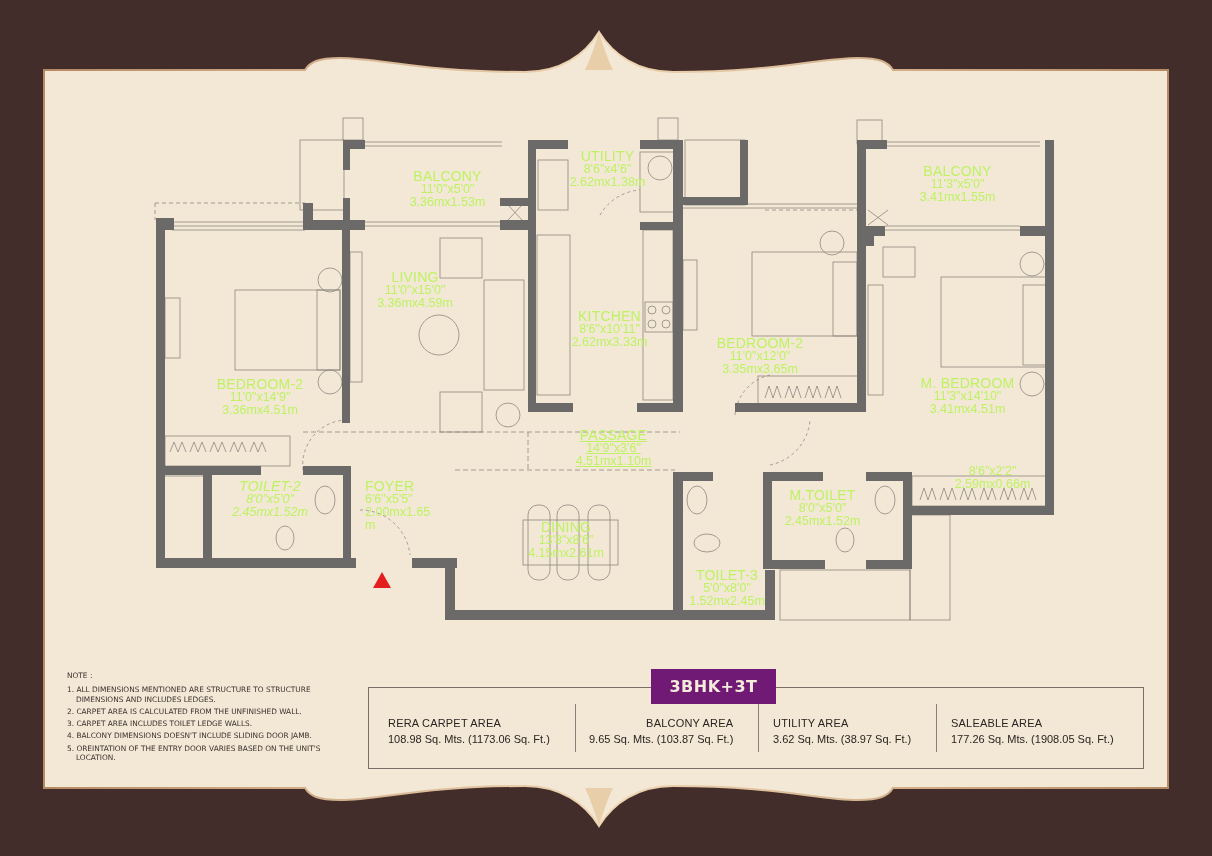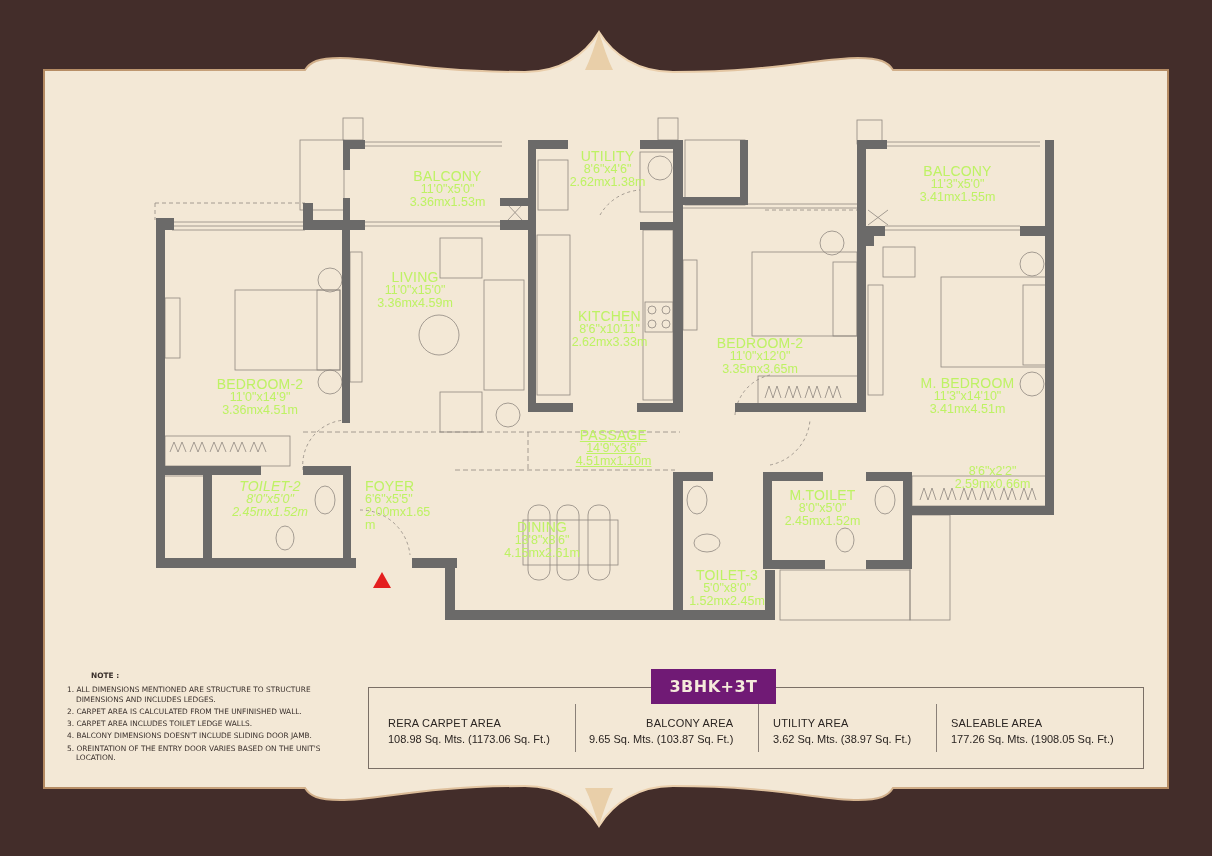--- a/index.html
+++ b/index.html
@@ -3,21 +3,21 @@
 <meta charset="utf-8">
 <style>
   html, body { margin:0; padding:0; }
   body { width:1212px; height:856px; background:#432d2a; position:relative; overflow:hidden; font-family:"Liberation Sans", sans-serif; }
   .frame-svg { position:absolute; left:0; top:0; }
   .plan { position:absolute; left:0; top:0; }
   .label { position:absolute; text-align:center; color:#bef264; font-family:"Liberation Sans", sans-serif; line-height:1.02; white-space:nowrap; }
   .label .name { font-size:14px; letter-spacing:0.2px; }
   .label .dim { font-size:12.5px; }
   .notes { position:absolute; left:67px; top:671px; width:290px; color:#3a302c; font-size:7.4px; font-family:"DejaVu Sans", sans-serif; line-height:1.25; }
-  .notes .title { font-weight:bold; margin-bottom:5px;margin-left:24px; }
+  .notes .title { font-weight:normal; margin-bottom:5px; }
   .notes ol { margin:0; padding-left:0; list-style:none; }
   .notes li { margin-bottom:3px; padding-left:9px; text-indent:-9px; }
   .area-box { position:absolute; left:368px; top:687px; width:774px; height:80px; border:1px solid #7a6f66; }
   .badge { position:absolute; left:651px; top:669px; width:125px; height:35px; background:#701a75; color:#f5ebdb; font-family:"DejaVu Sans", sans-serif; font-weight:bold; font-size:16px; display:flex; align-items:center; justify-content:center; letter-spacing:0.5px; }
   .area-col { position:absolute; top:28px; height:40px; font-size:11px; color:#2a2421; font-family:"Liberation Sans", sans-serif; line-height:1.45; }
   .area-col .t { letter-spacing:0.2px; }
   .vsep { position:absolute; top:16px; width:1px; height:48px; background:#8a8078; }
   .entry { position:absolute; left:373px; top:572px; width:0; height:0; border-left:9px solid transparent; border-right:9px solid transparent; border-bottom:16px solid #e41f1f; }
 </style>
 </head>
@@ -234,21 +234,21 @@
   <div class="name">TOILET-2</div>
   <div class="dim">8'0"x5'0"</div>
   <div class="dim">2.45mx1.52m</div>
 </div>
 <div class="label" style="left:365px;top:479px;width:80px;text-align:left;">
   <div class="name">FOYER</div>
   <div class="dim">6'6"x5'5"</div>
   <div class="dim">2.00mx1.65</div>
   <div class="dim">m</div>
 </div>
-<div class="label" style="left:492px;top:520px;width:100px;">
+<div class="label" style="left:516px;top:520px;width:100px;">
   <div class="name">DINING</div>
   <div class="dim">13'8"x8'6"</div>
   <div class="dim">4.15mx2.61m</div>
 </div>
 <div class="label" style="left:775px;top:488px;width:95px;">
   <div class="name">M.TOILET</div>
   <div class="dim">8'0"x5'0"</div>
   <div class="dim">2.45mx1.52m</div>
 </div>
 <div class="label" style="left:682px;top:568px;width:90px;">

